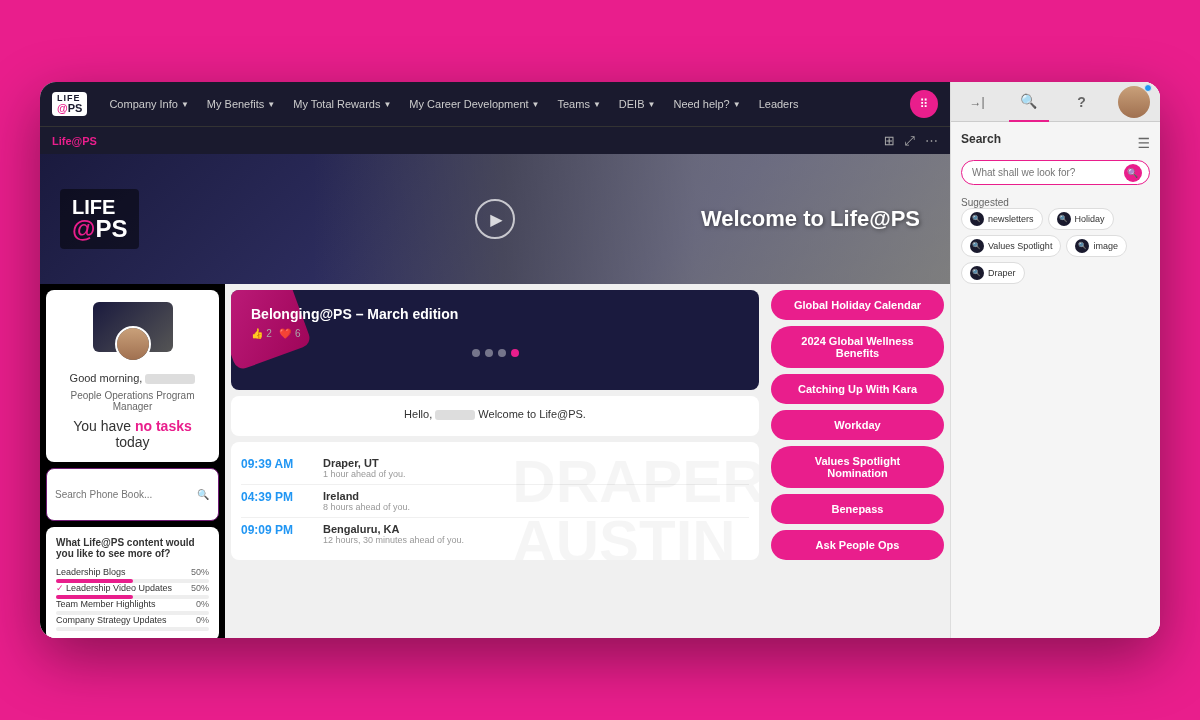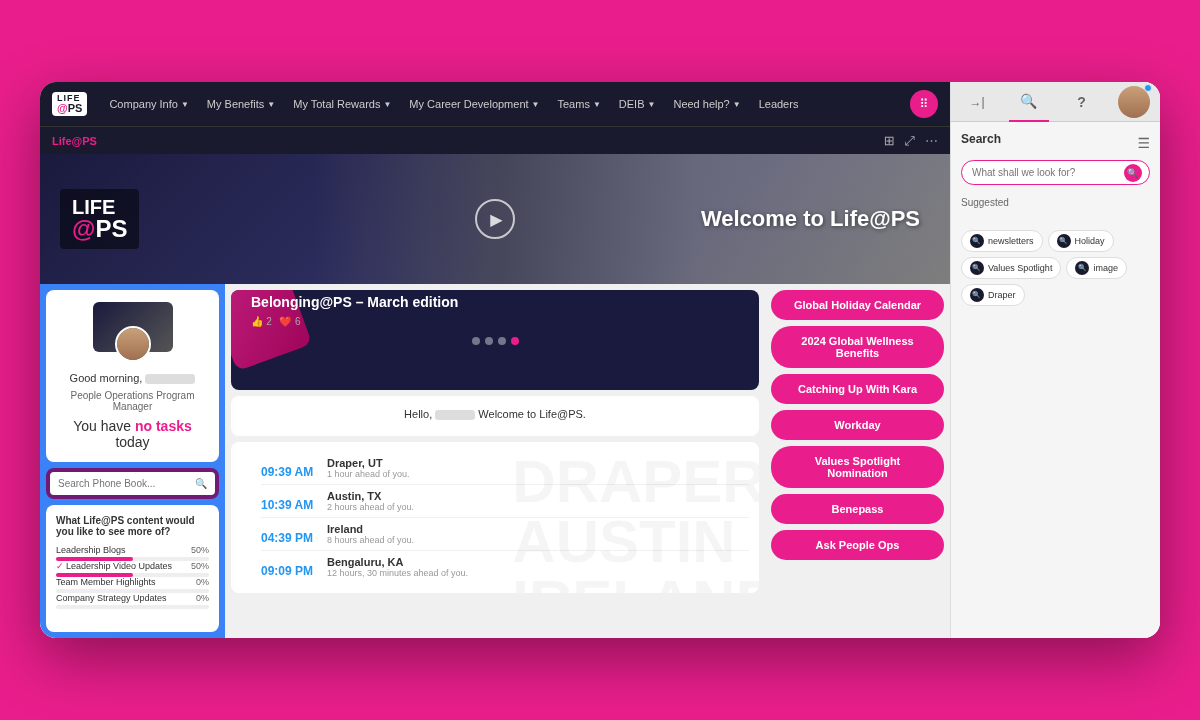--- a/index.html
+++ b/index.html
@@ -204,21 +204,21 @@
       background: #f0f0f0;
     }
     
     .left-col {
       width: 185px;
       flex-shrink: 0;
       display: flex;
       flex-direction: column;
       gap: 0;
       overflow-y: auto;
-      background: #3b82f6;
+      background: #000000;
       padding: 6px;
       gap: 6px;
     }
     
     .profile-card {
       background: #fff;
       border-radius: 8px;
       padding: 12px;
       display: flex;
       flex-direction: column;
@@ -280,25 +280,25 @@
       text-align: center;
     }
     .tasks-link {
       color: #e91e8c;
       font-weight: 600;
     }
     
     .phonebook-search {
       background: #fff;
       border-radius: 8px;
-      padding: 6px 8px;
+      padding: 20px 8px;
       display: flex;
       align-items: center;
       gap: 5px;
-      border: 4px solid #701a75;
+      border: 1px solid #701a75;
     }
     .phonebook-search input {
       border: none;
       outline: none;
       font-size: 10px;
       flex: 1;
       color: #999;
     }
     .search-icon-small { font-size: 10px; color: #999; }
     
@@ -343,21 +343,21 @@
       flex-direction: column;
       gap: 0;
       overflow-y: auto;
       padding: 6px;
       gap: 6px;
     }
     
     .belonging-card {
       background: #1a1a3e;
       border-radius: 8px;
-      padding: 4px 20px;
+      padding: 16px 20px;
       position: relative;
       overflow: hidden;
       min-height: 100px;
     }
     .belonging-deco {
       position: absolute;
       top: -10px;
       left: -10px;
       width: 80px;
       height: 80px;
@@ -433,25 +433,24 @@
       right: -20px;
       font-size: 60px;
       font-weight: 900;
       color: rgba(0,0,0,0.04);
       pointer-events: none;
       user-select: none;
       line-height: 1;
     }
     .tz-row {
       display: flex;
-      align-items: flex-end;
+      align-items: flex-start;
       padding: 5px 0;
       border-bottom: 1px solid #f0f0f0;
-      gap: 6px;
-      margin-left: 20px;
+      gap: 22px;
     }
     .tz-row:last-child { border-bottom: none; }
     .tz-time {
       color: #2196f3;
       font-size: 12px;
       font-weight: 600;
       width: 60px;
       flex-shrink: 0;
     }
     .tz-location { font-size: 11px; color: #333; font-weight: 600; }
@@ -560,21 +559,21 @@
       height: 18px;
       display: flex;
       align-items: center;
       justify-content: center;
       font-size: 9px;
       color: #fff;
     }
     .suggested-label {
       font-size: 10px;
       color: #666;
-      margin-bottom: 22px;
+      margin-bottom: 0;
     }
     .suggested-chips {
       display: flex;
       flex-wrap: wrap;
       gap: 5px;
     }
     .suggested-chip {
       display: flex;
       align-items: center;
       gap: 4px;
@@ -789,27 +788,20 @@
           <div class="timezone-card">
             <div class="tz-bg-text">DRAPER<br>AUSTIN<br>IRELAND<br>BU</div>
             <div class="tz-row">
               <span class="tz-time">09:39 AM</span>
               <div>
                 <div class="tz-location">Draper, UT</div>
                 <div class="tz-offset">1 hour ahead of you.</div>
               </div>
             </div>
             <div class="tz-row">
-              <span class="tz-time">10:39 AM</span>
-              <div>
-                <div class="tz-location">Austin, TX</div>
-                <div class="tz-offset">2 hours ahead of you.</div>
-              </div>
-            </div>
-            <div class="tz-row">
               <span class="tz-time">04:39 PM</span>
               <div>
                 <div class="tz-location">Ireland</div>
                 <div class="tz-offset">8 hours ahead of you.</div>
               </div>
             </div>
             <div class="tz-row">
               <span class="tz-time">09:09 PM</span>
               <div>
                 <div class="tz-location">Bengaluru, KA</div>

